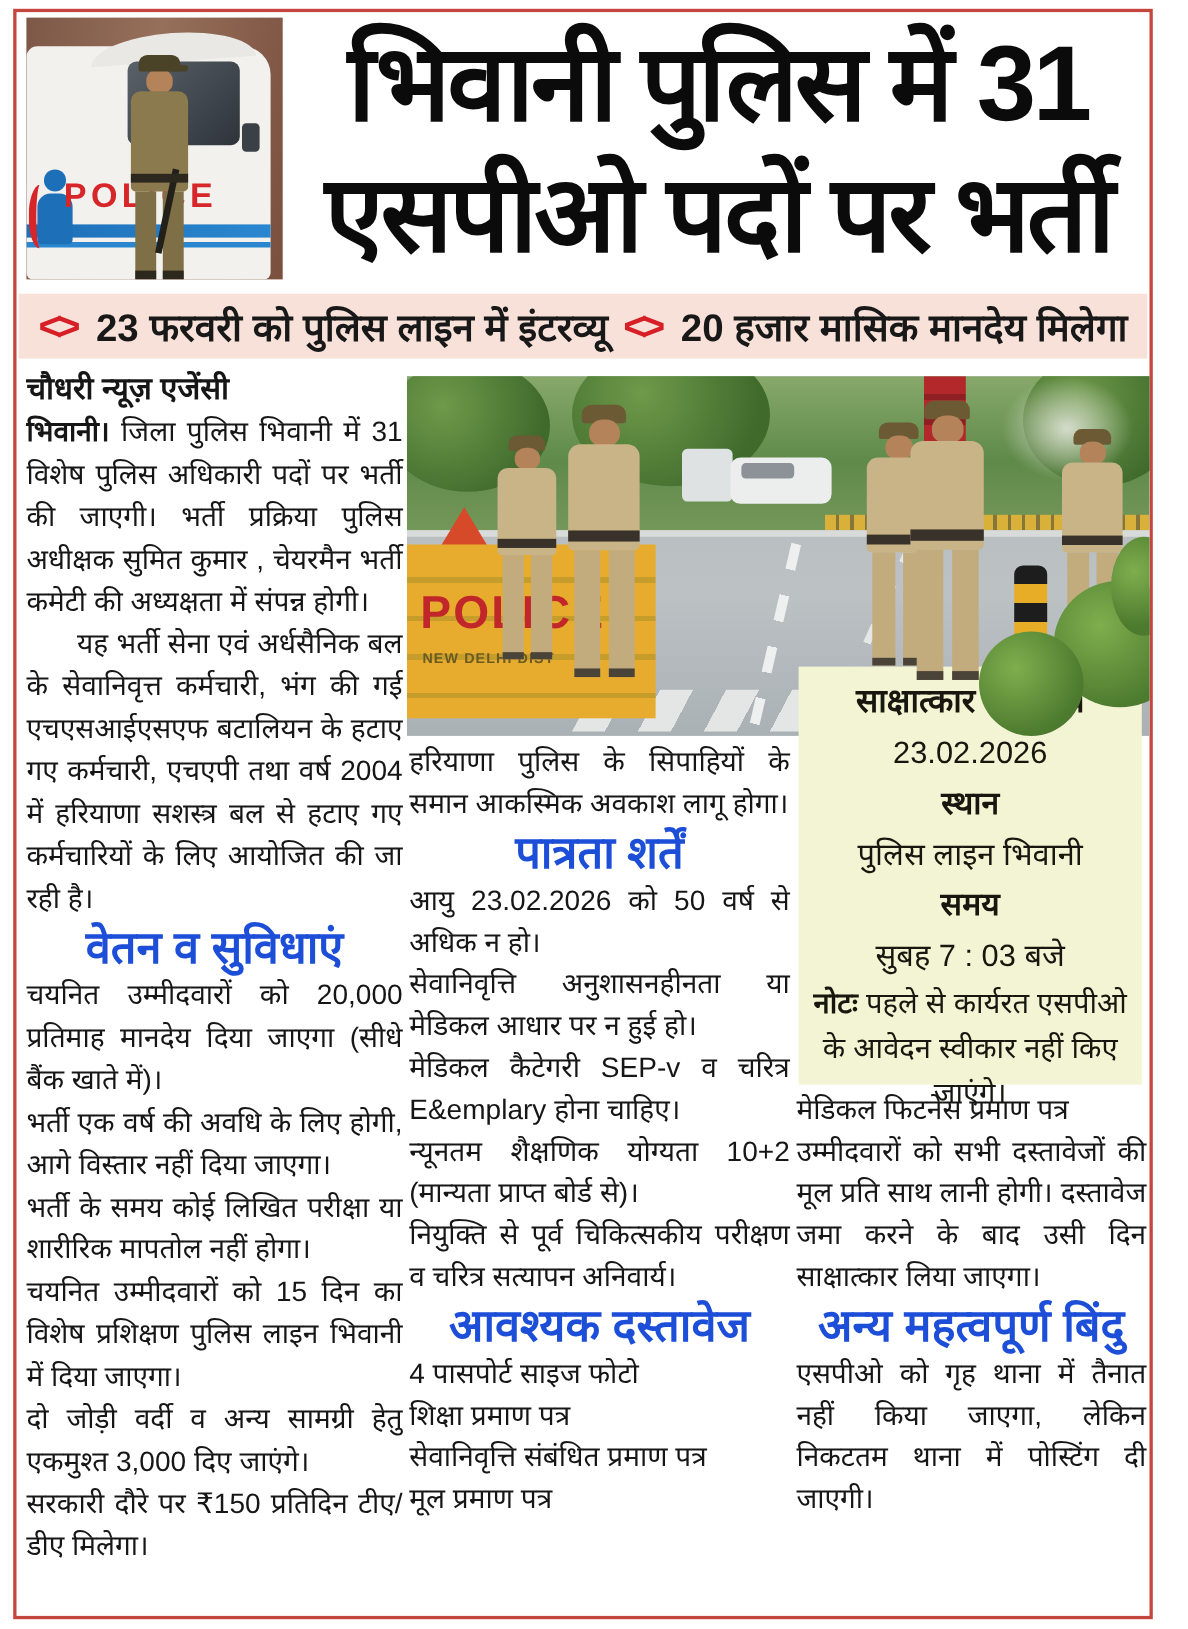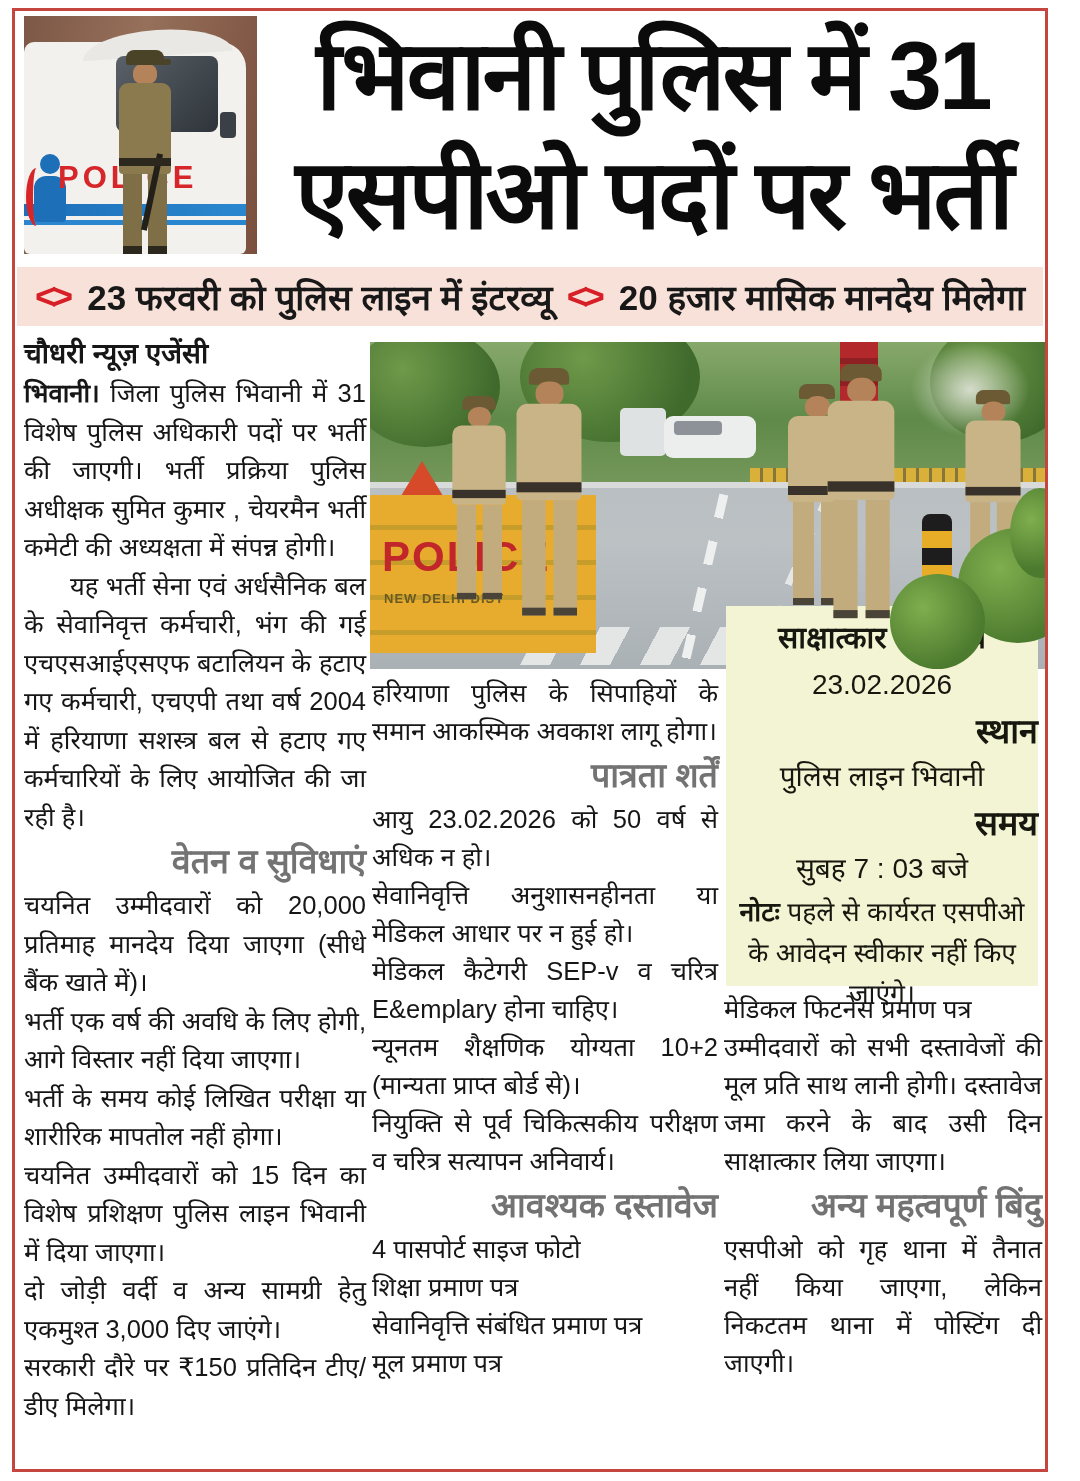--- a/index.html
+++ b/index.html
@@ -38,21 +38,21 @@
   .headline div{font-size:97px;line-height:119px;font-weight:900;color:#0b0b0b;letter-spacing:-3px;white-space:nowrap;}
 
   .subhead-strip{left:17px;top:267px;width:1026px;height:59px;background:#f8e1d8;display:flex;align-items:center;justify-content:center;gap:14px;}
   .subhead-strip .txt{font-size:35px;font-weight:bold;color:#181818;white-space:nowrap;}
   .subhead-strip .marker{font-size:37px;font-weight:900;color:#d61f26;letter-spacing:-5px;padding-right:5px;}
 
   
   .col{font-size:25.5px;line-height:38.5px;text-align:justify;color:#161616;}
   .col p{margin:0;}
   .byline{text-align:left;font-weight:bold;font-size:28px;line-height:40px;}
-  .sec-head{text-align:right;font-weight:900;font-size:34px;line-height:50px;color:#737373;}
+  .sec-head{text-align:center;font-weight:900;font-size:41px;line-height:50px;color:#1d4ed8;}
   .left-col{left:24px;top:334px;width:342px;}
   .indent{text-indent:46px;}
   .mid-col{left:372px;top:674px;width:346px;}
   .mid-col,.right-col{font-size:25.5px;line-height:38px;}
   .right-col{left:724px;top:990px;width:318px;}
 
   
   .main-photo{left:370px;top:342px;width:675px;height:327px;overflow:hidden;background:linear-gradient(180deg,#b0b7ba 0%,#bcc1c4 60%,#aab1b5 100%);}
   .trees{position:absolute;left:0;top:0;width:100%;height:140px;background:linear-gradient(180deg,#87a96b 0%,#5f8a49 55%,#74975a 100%);}
   .tree-blob{position:absolute;border-radius:50%;background:radial-gradient(circle at 35% 35%,#6f9a4a,#3f6a2c 75%);}
@@ -78,21 +78,21 @@
   .cop .face{width:25px;height:22px;background:#b5835a;border-radius:45%;margin-top:-3px;}
   .cop .torso{width:58px;height:86px;background:#c9b487;border-radius:10px 10px 4px 4px;margin-top:-2px;position:relative;}
   .cop .torso:after{content:"";position:absolute;left:0;bottom:7px;width:100%;height:9px;background:#38322a;}
   .cop .legs{display:flex;gap:7px;}
   .cop .legs i{width:21px;height:96px;background:#c2ac7e;display:block;border-bottom:7px solid #4a4438;}
 
   
   .info-box{left:726px;top:606px;width:312px;height:380px;background:#f3f4d3;text-align:center;color:#17170f;}
   .info-box .t{font-size:30px;font-weight:900;line-height:48px;margin-top:8px;}
   .info-box .v{font-size:28px;line-height:46px;}
-  .info-box .lbl{font-size:34px;font-weight:900;line-height:46px;text-align:right;}
+  .info-box .lbl{font-size:29px;font-weight:900;line-height:46px;}
   .info-box .note{font-size:26.5px;line-height:41px;padding:0 10px;}
 </style>
 </head>
 <body>
 
 <div class="abs page-border"></div>
 
 <div class="abs masthead-photo">
   <div class="van">
     <div class="van-roof"></div>

